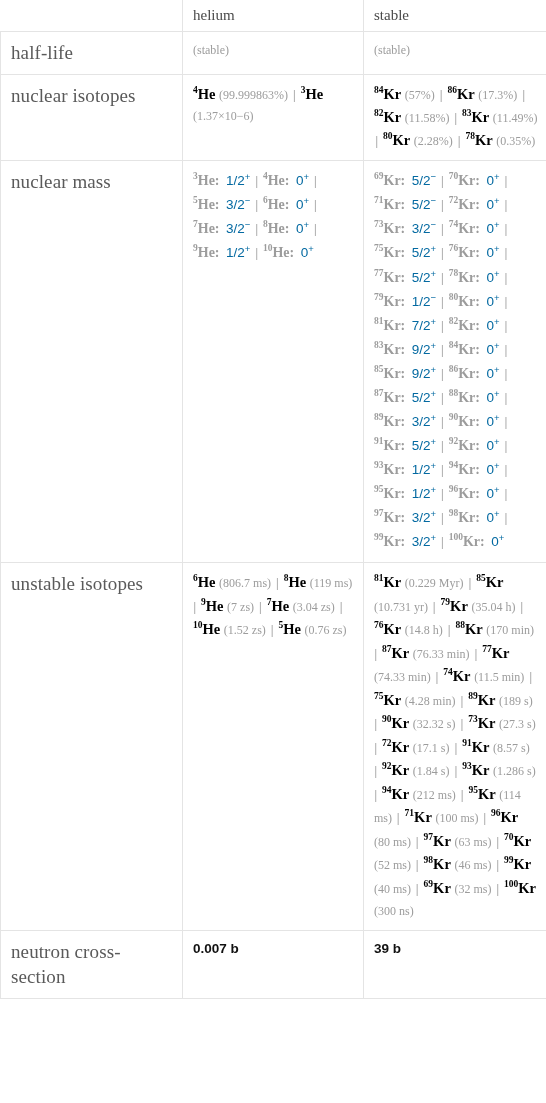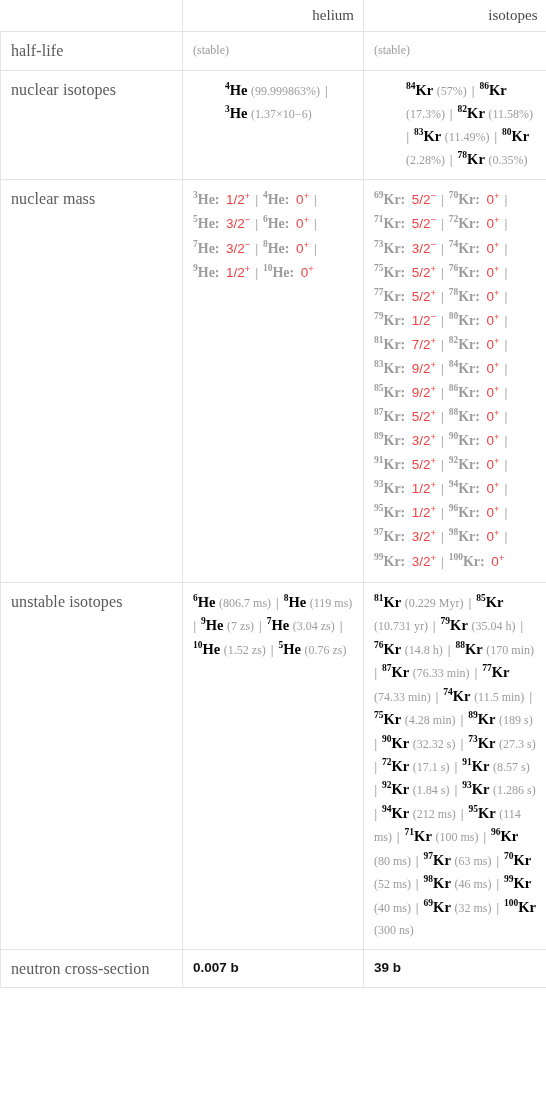--- a/index.html
+++ b/index.html
@@ -32,32 +32,32 @@
   
   tr.header-row td {
     border-top: none;
     padding-top: 7px;
     padding-bottom: 7px;
   }
   tr.header-row td.corner {
     border-left: none;
   }
   tr.header-row td.hdr {
-    text-align: right;
+    text-align: left;
     font-family: "Liberation Serif", serif;
     font-size: 15px;
     color: #4a4a4a;
   }
   tr.header-row td.last { border-right: none; }
 
   
   td.rowlabel {
     border-left: none;
     font-family: "Liberation Serif", serif;
-    font-size: 16px;
+    font-size: 19px;
     color: #5a5a5a;
     line-height: 1.35;
     letter-spacing: 0.1px;
   }
   td.valcell { font-size: 13px; line-height: 1.55; }
   td.valcell.last { border-right: none; }
 
   
   .muted { color: #9c9c9c; }
   .sym {
@@ -72,21 +72,21 @@
     line-height: 0;
   }
   .num {
     font-family: Liberation Serif, serif;
     font-size: 12px;
   }
   .sep { color: #b4b4b4; padding: 0 1px; }
   .spinval {
     font-family: "Liberation Sans", sans-serif;
     font-size: 13.5px;
-    color: #ef4444;
+    color: #0369a1;
     text-align: center;
   }
   .spinval sup {
     font-size: 9.5px;
     vertical-align: super;
     line-height: 0;
   }
   .spinlbl {
     font-family: "Liberation Serif", serif;
     font-size: 14px;
@@ -102,39 +102,39 @@
     font-family: "Liberation Sans", sans-serif;
     font-size: 13.5px;
     color: #111111;
     font-weight: bold;
   }
   .plain sup {
     font-size: 9.5px;
     vertical-align: super;
     line-height: 0;
   }
-  .stablebox { line-height: 1.6; margin-left: 32px; }
+  .stablebox { line-height: 1.6; }
   .spinbox   { line-height: 1.72; }
   .unstbox   { line-height: 1.62; }
   .nowrapbit { white-space: nowrap; }
 </style>
 </head>
 <body>
 
 <table class="props">
   <colgroup>
     <col class="c-label">
       <col class="c-he">
       <col class="c-kr">
   </colgroup>
   <tbody>
     <tr class="header-row">
       <td class="corner"></td>
       <td class="hdr">helium</td>
-      <td class="hdr last">isotopes</td>
+      <td class="hdr last">stable</td>
     </tr>
 
     <tr>
       <td class="rowlabel">half-life</td>
       <td class="valcell">
         <span class="num muted">(stable)</span>
       </td>
       <td class="valcell last">
         <span class="num muted">(stable)</span>
       </td>

